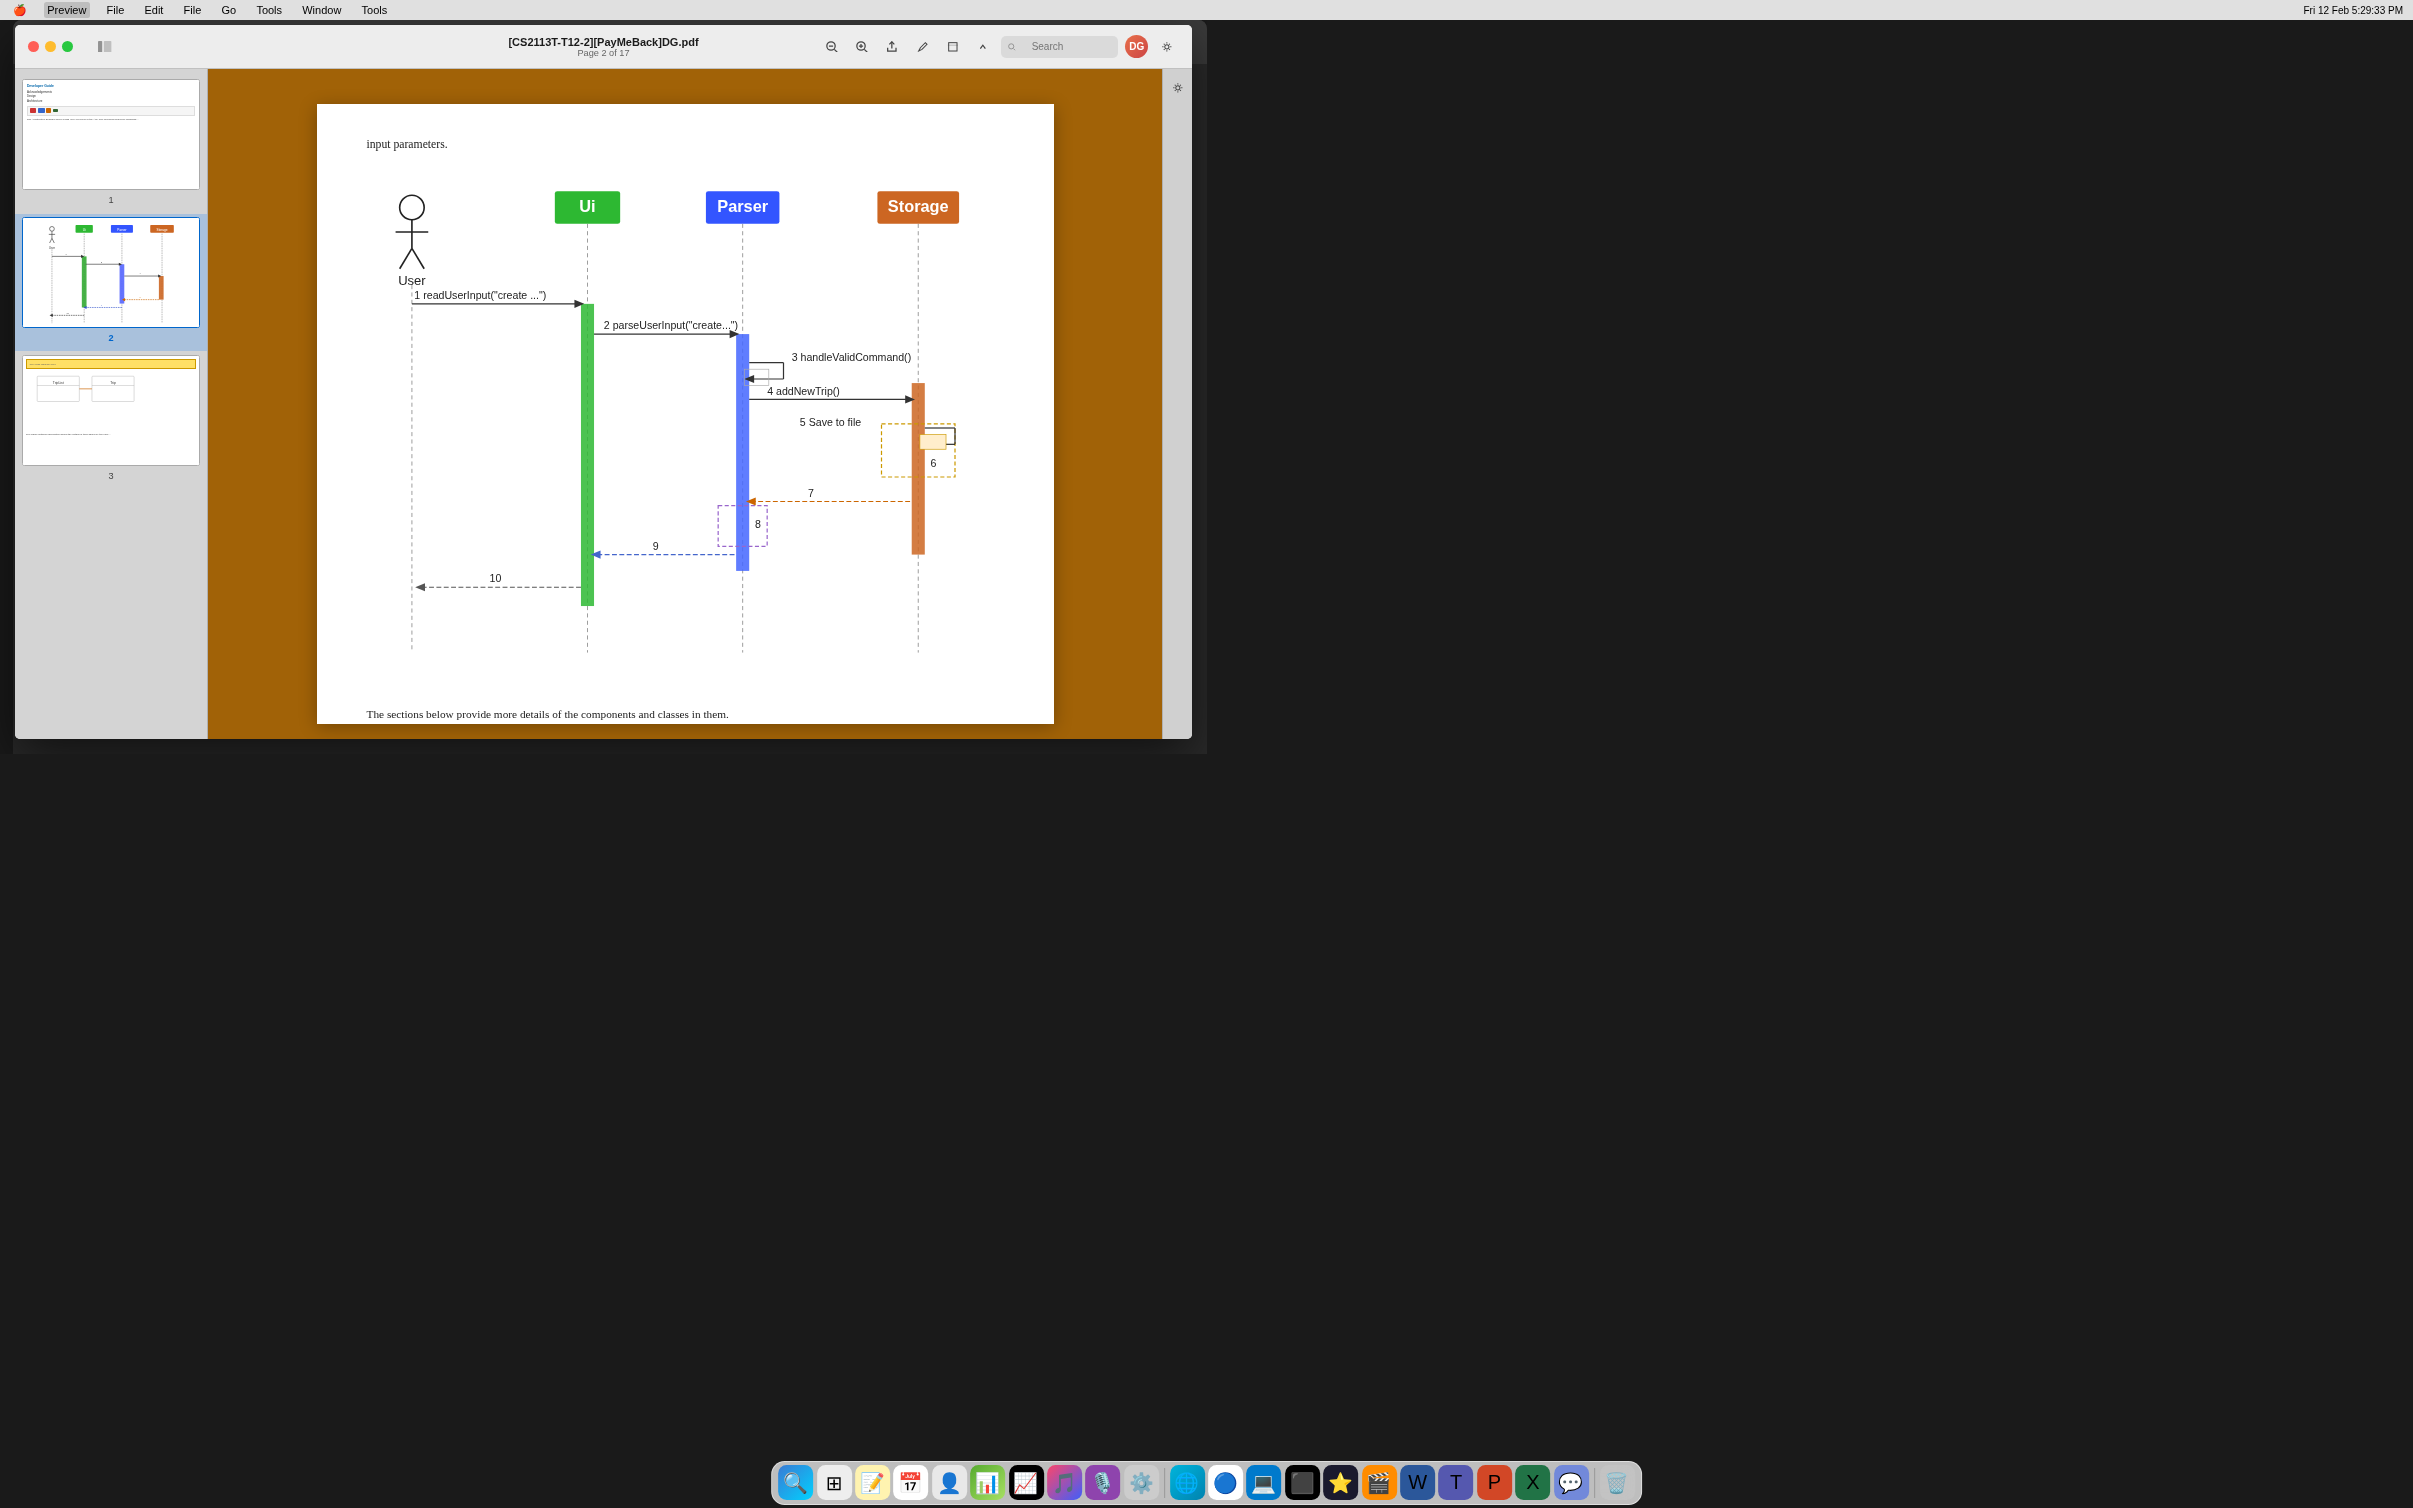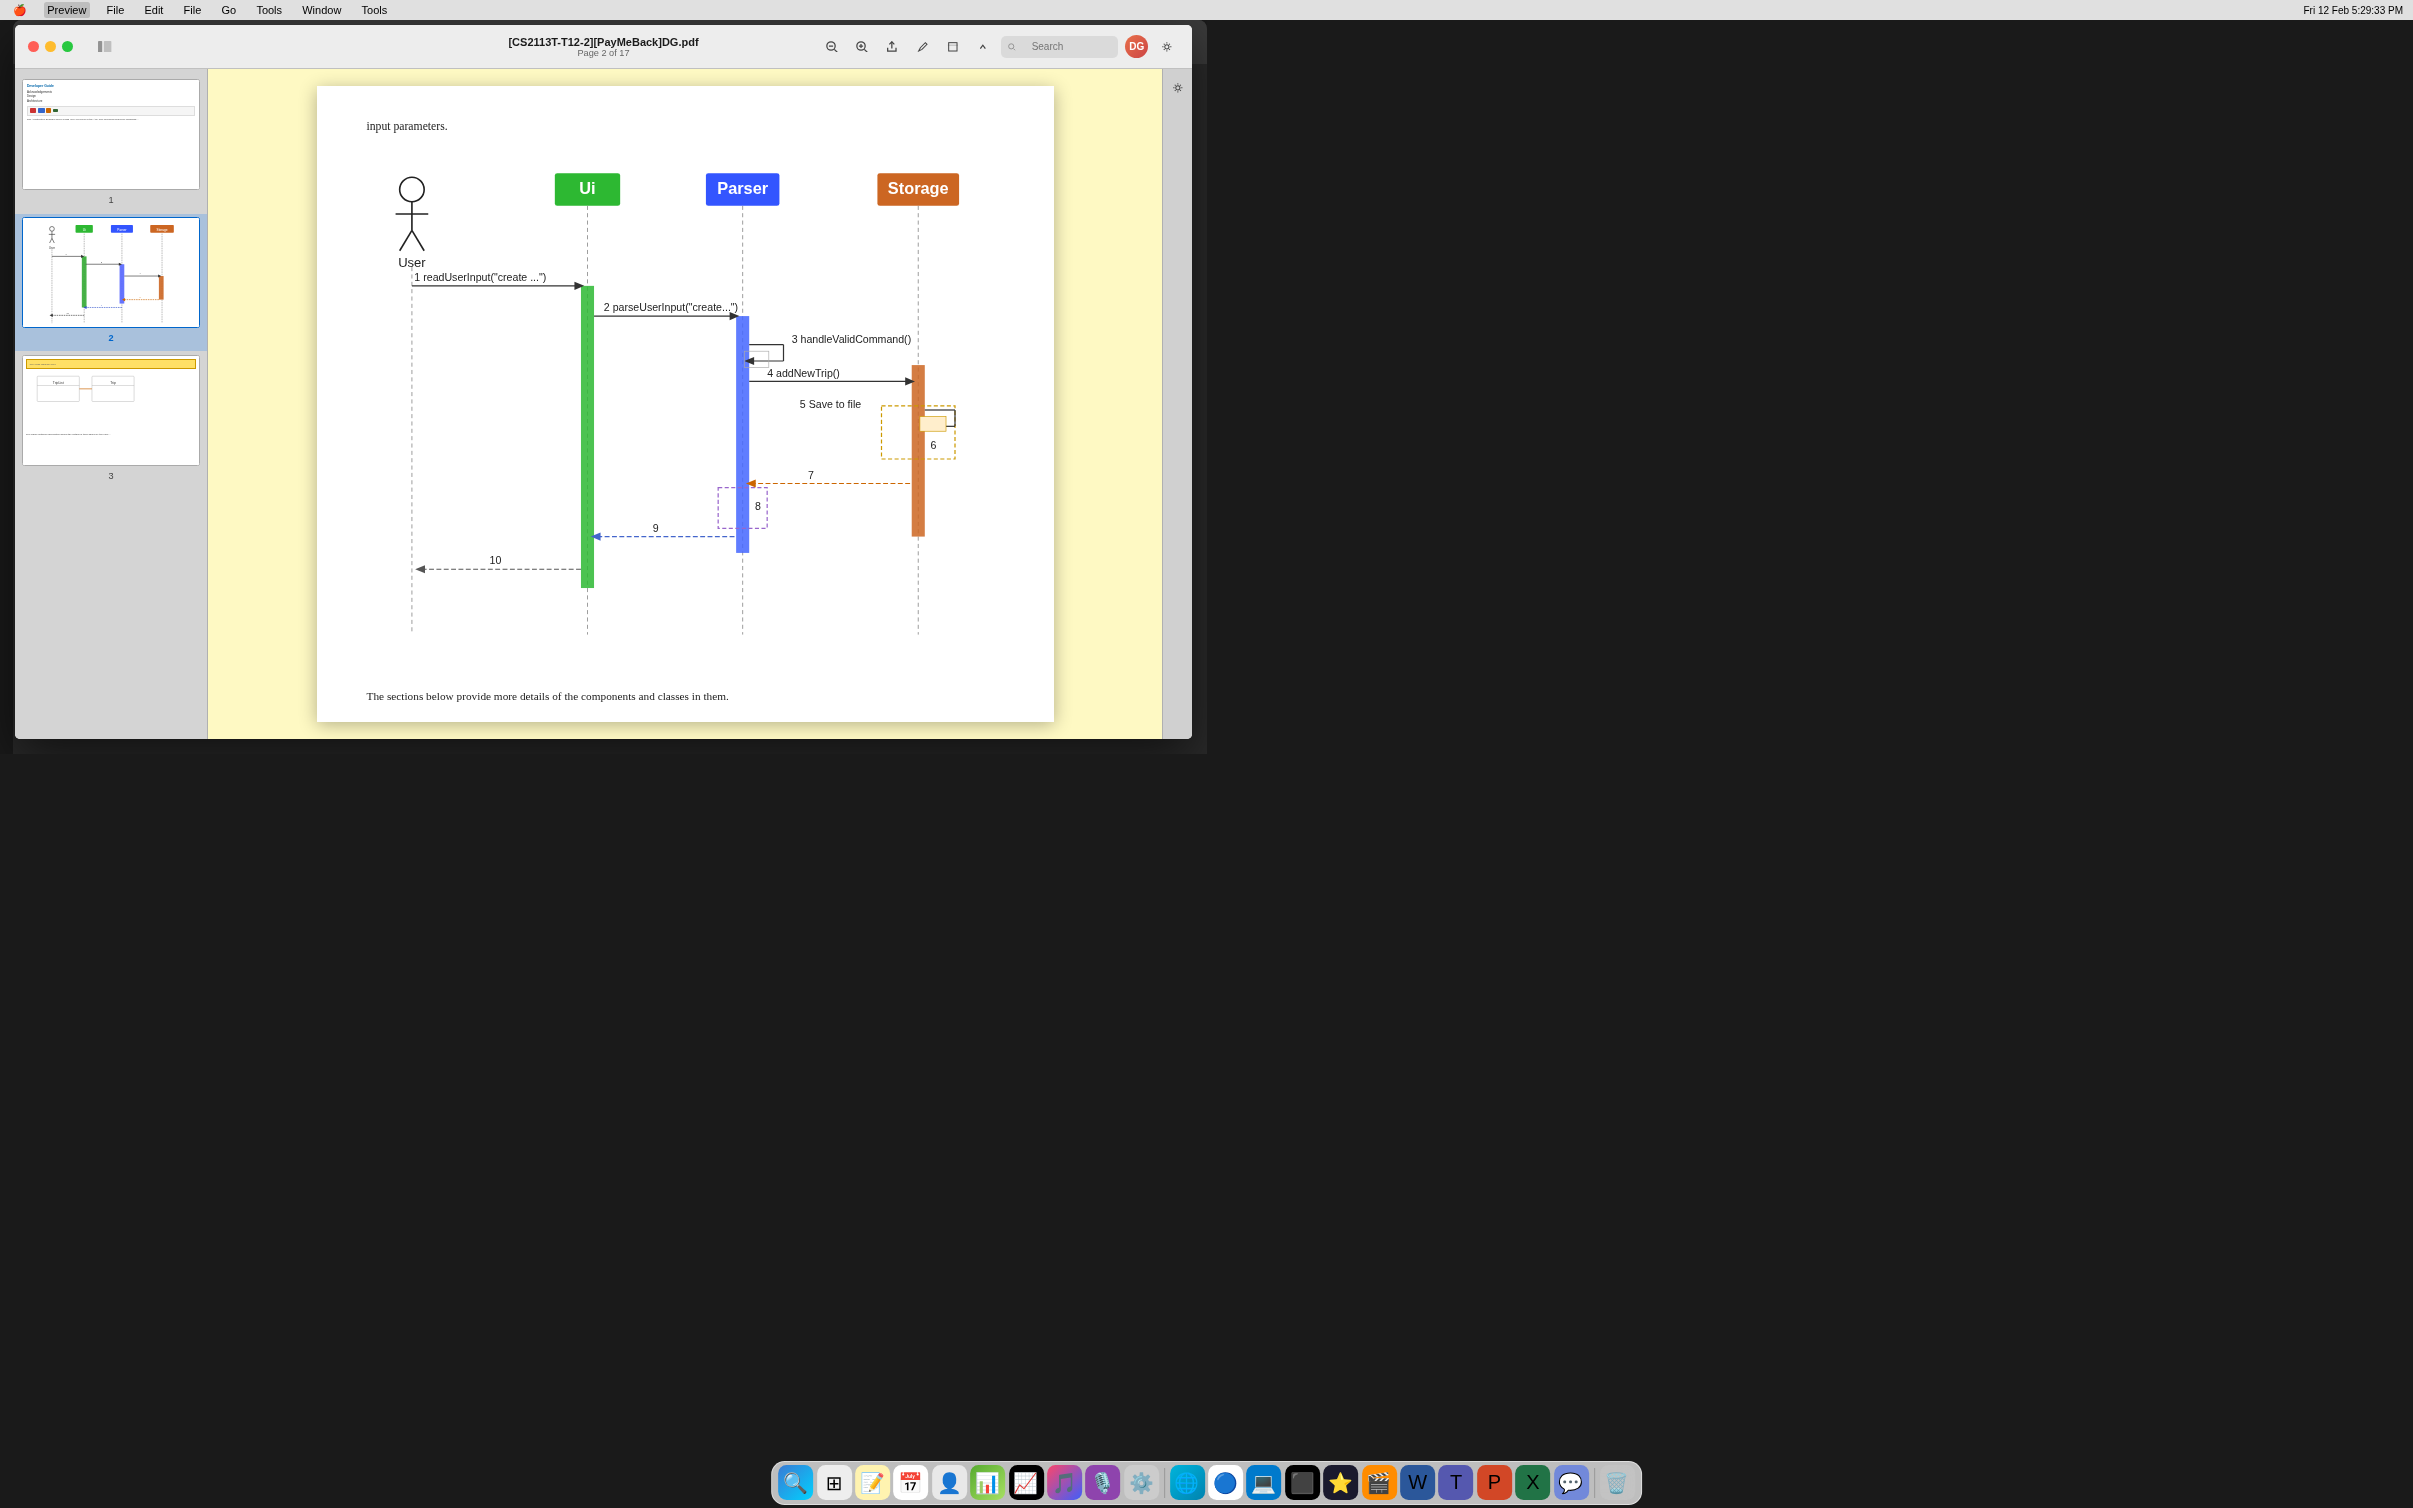--- a/index.html
+++ b/index.html
@@ -225,25 +225,25 @@
     }
 
     .page-number.active-num {
       color: #0066cc;
       font-weight: 600;
     }
 
     
     .pdf-area {
       flex: 1;
-      background: #fef9c3;
+      background: #a16207;
       overflow-y: auto;
       display: flex;
       justify-content: center;
-      padding: 17px;
+      padding: 35px;
       position: relative;
     }
 
     .pdf-page {
       background: white;
       width: 737px;
       min-height: 620px;
       box-shadow: 0 3.4px 17px rgba(0,0,0,0.3);
       padding: 34px 50px;
       position: relative;

